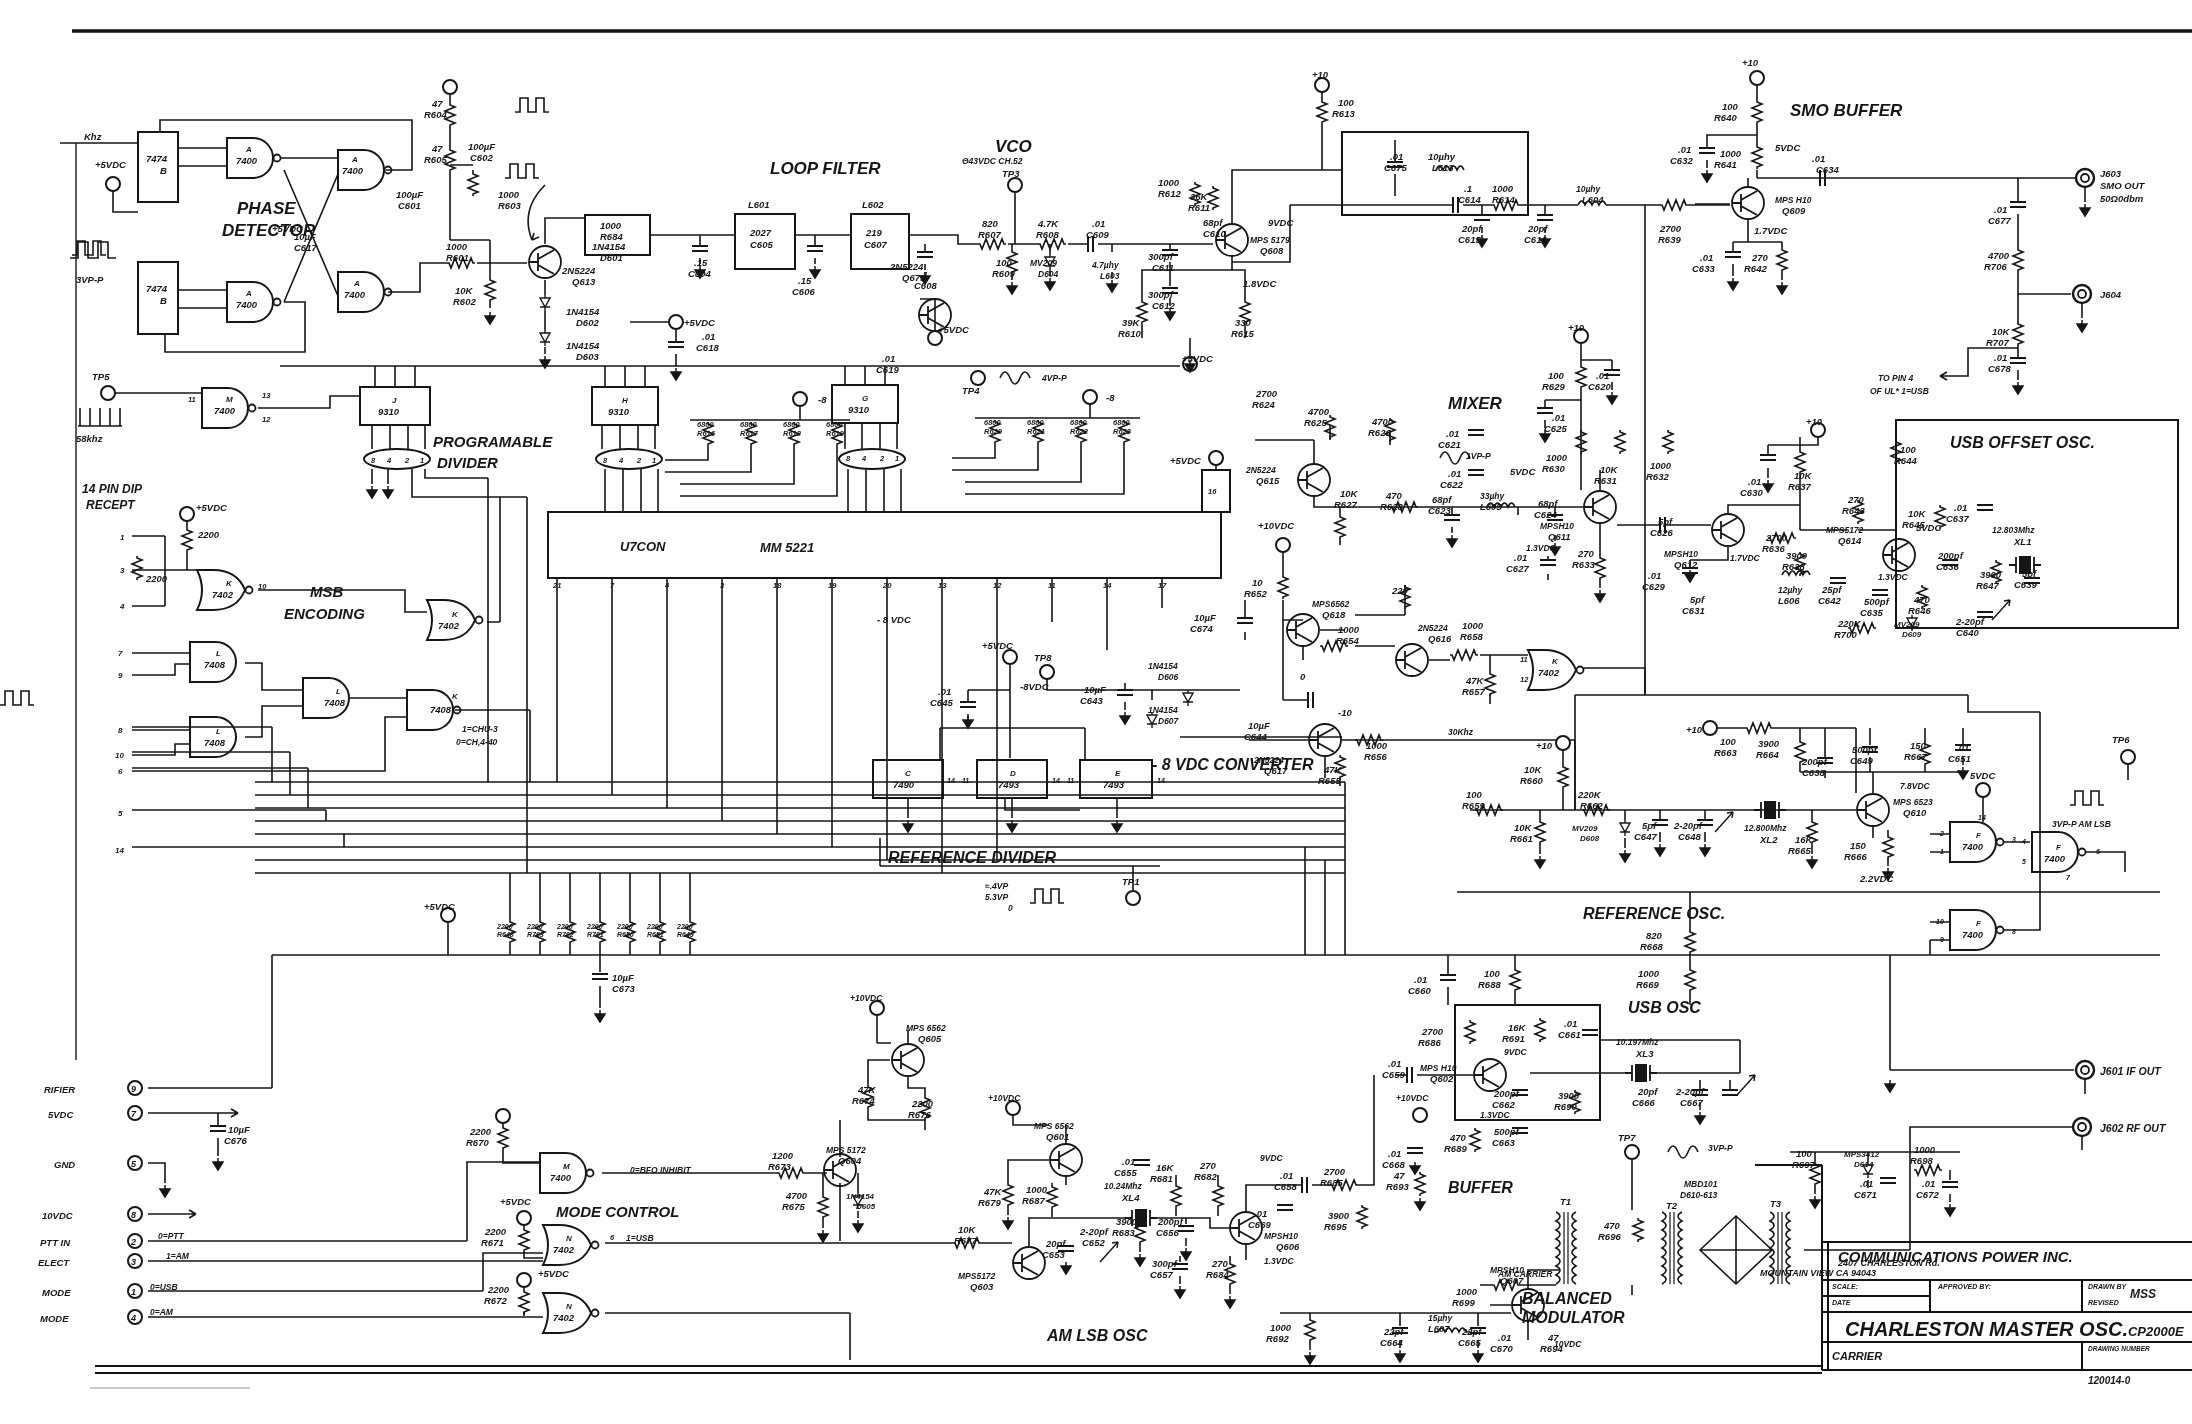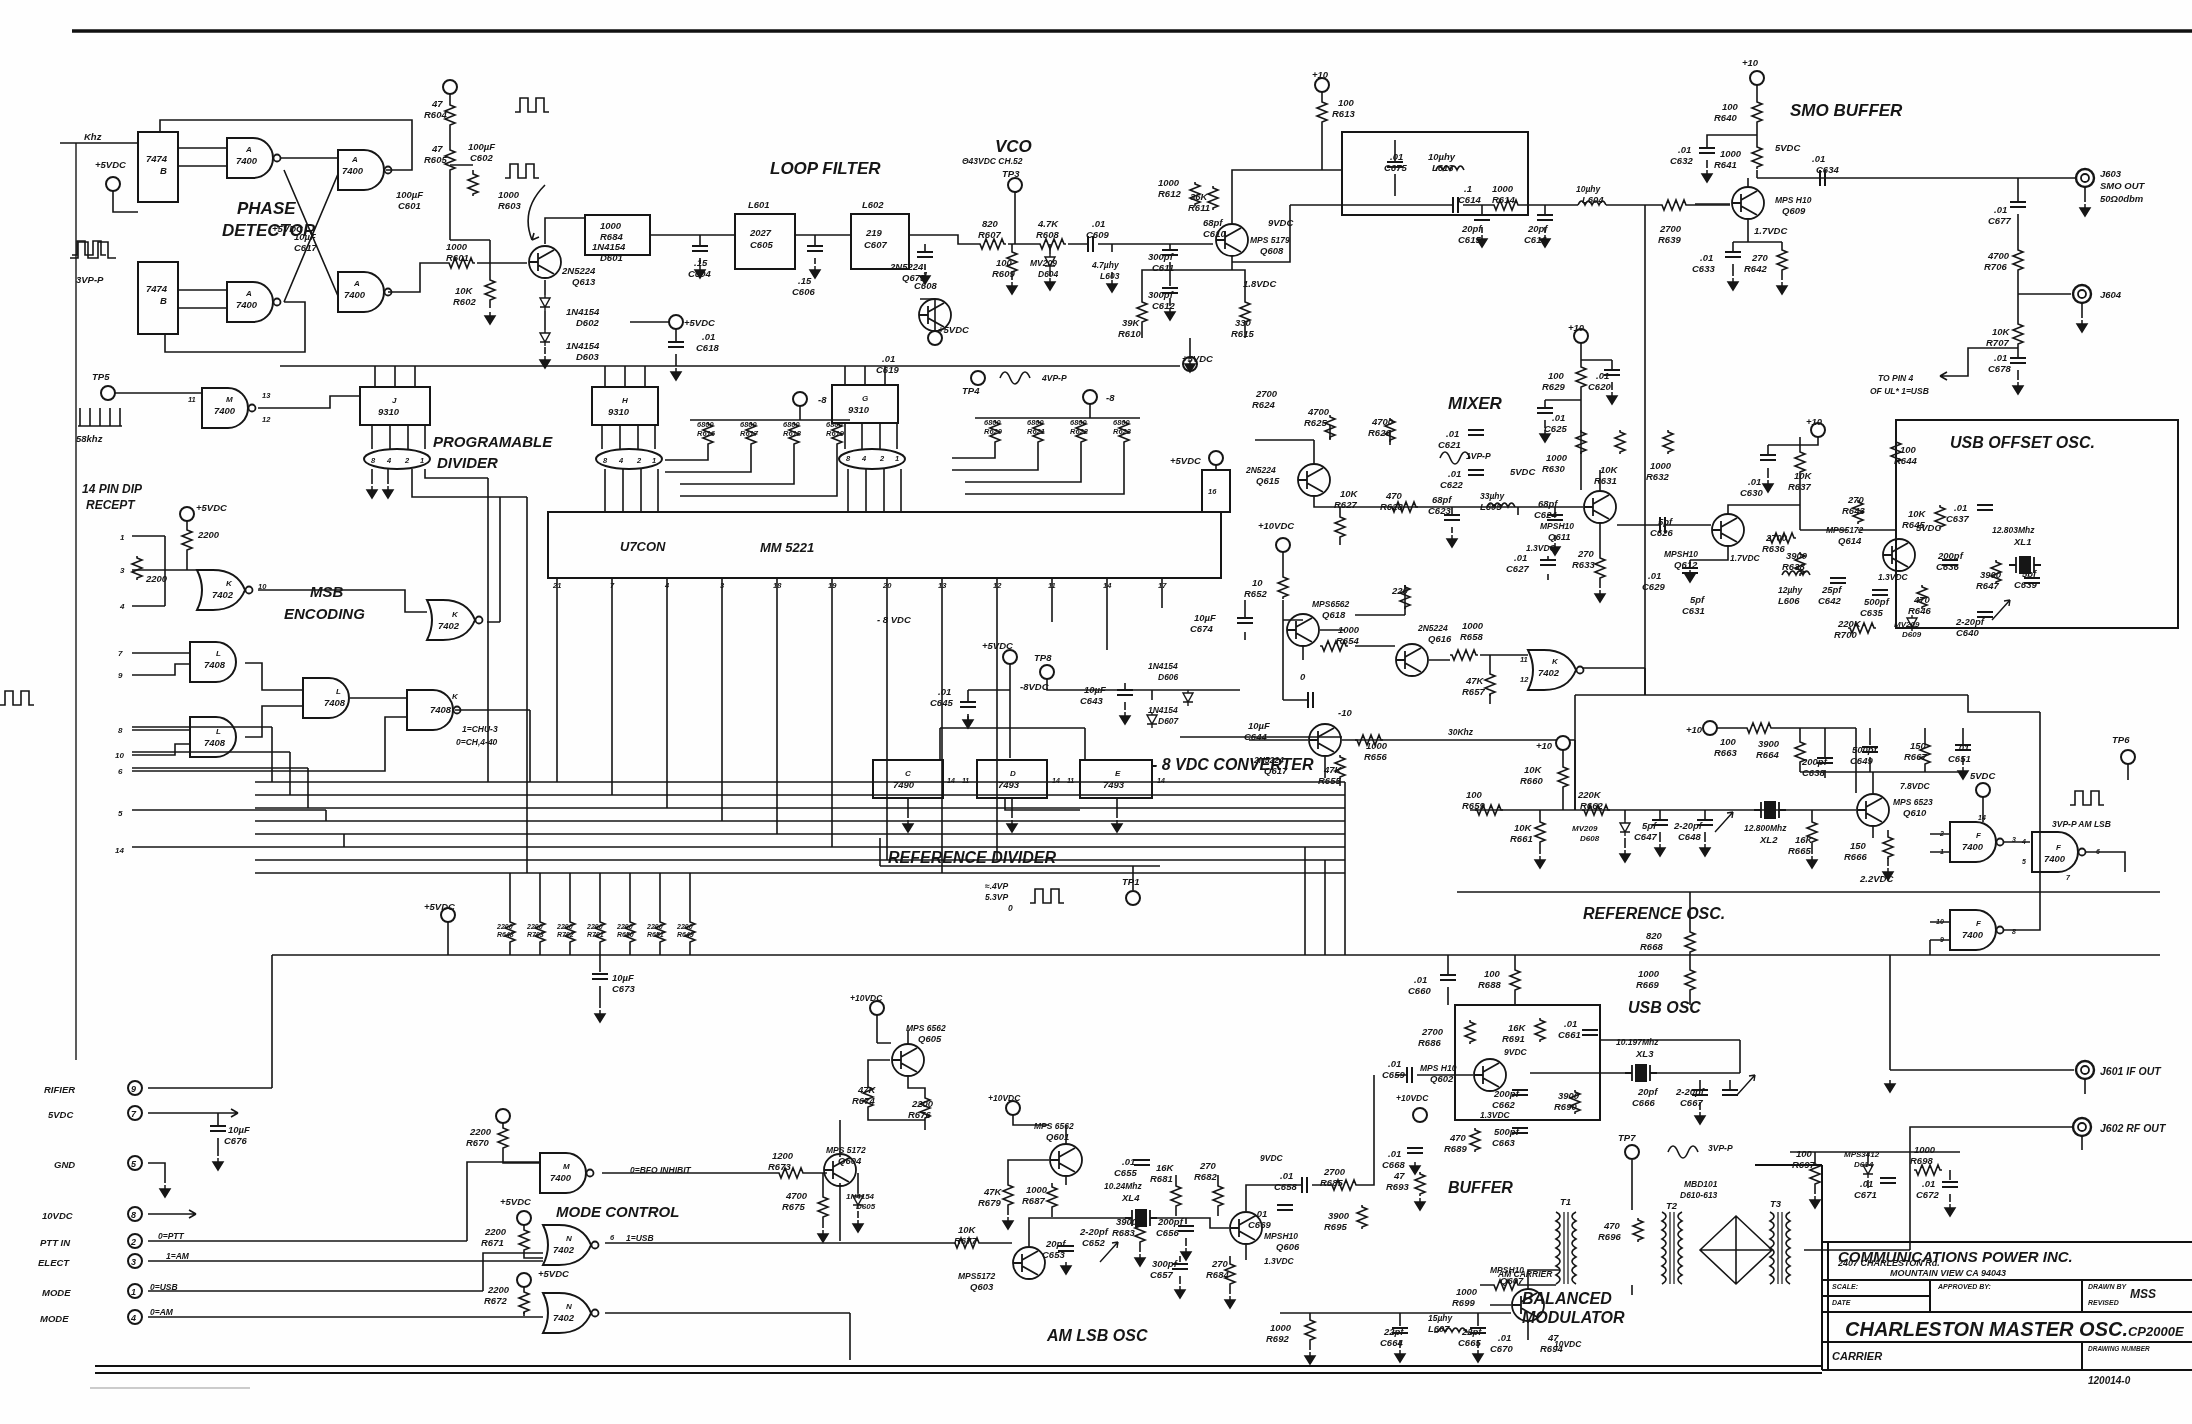--- a/index.html
+++ b/index.html
@@ -1128,21 +1128,21 @@
         <text x="131" y="1218" font-size="9">8</text>
         <text x="131" y="1245" font-size="9">2</text>
         <text x="131" y="1265" font-size="9">3</text>
         <text x="131" y="1295" font-size="9">1</text>
         <text x="131" y="1321" font-size="9">4</text>
       </g>
     </svg>
 
 <div class="tb" style="left:1838px;top:1248px;font-size:15px;">COMMUNICATIONS POWER INC.</div>
 <div class="tb" style="left:1838px;top:1258px;font-size:9px;">2407 CHARLESTON Rd.</div>
-<div class="tb" style="left:1890px;top:1268px;font-size:9px;font-style:italic;">MOUNTAIN VIEW CA 94043</div>
+<div class="tb" style="left:1760px;top:1268px;font-size:9px;font-style:italic;">MOUNTAIN VIEW CA 94043</div>
 <div class="tb" style="left:1832px;top:1283px;font-size:7px;">SCALE:</div>
 <div class="tb" style="left:1832px;top:1299px;font-size:7px;">DATE</div>
 <div class="tb" style="left:1938px;top:1283px;font-size:7px;">APPROVED BY:</div>
 <div class="tb" style="left:2088px;top:1283px;font-size:7px;">DRAWN BY</div>
 <div class="tb" style="left:2130px;top:1287px;font-size:12px;font-style:italic;">MSS</div>
 <div class="tb" style="left:2088px;top:1299px;font-size:7px;">REVISED</div>
 <div class="tb" style="left:1845px;top:1318px;font-size:20px;"><span>CHARLESTON MASTER OSC.</span><span style="font-size:13px;">CP2000E</span></div>
 <div class="tb" style="left:1832px;top:1350px;font-size:11px;">CARRIER</div>
 <div class="tb" style="left:2088px;top:1345px;font-size:6.5px;">DRAWING NUMBER</div>
 <div class="tb" style="left:2088px;top:1354px;font-size:10px;margin-top:21px;">120014-0</div>

